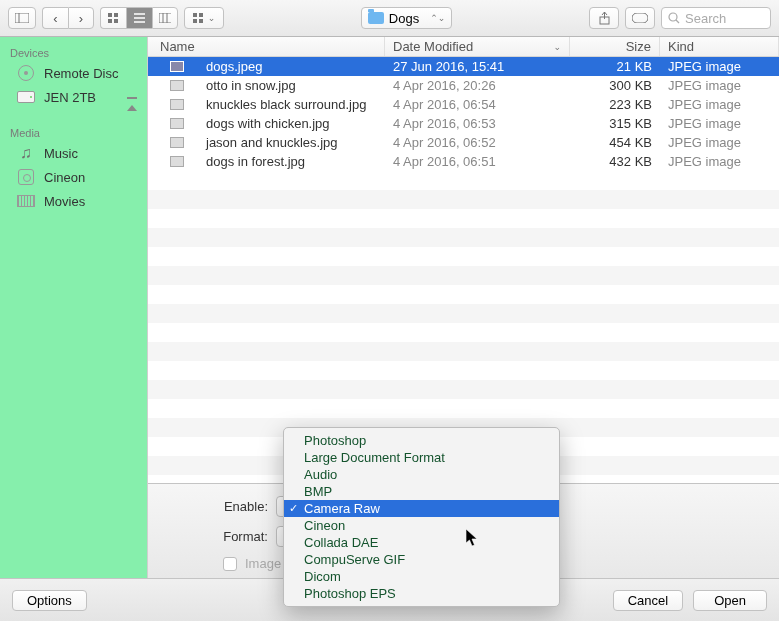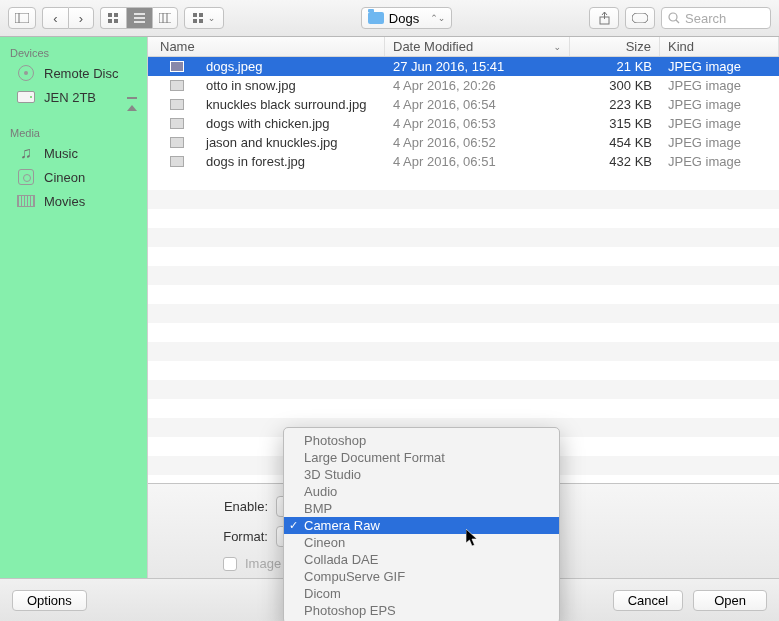--- a/index.html
+++ b/index.html
@@ -56,21 +56,21 @@
 .file-list { position:relative; z-index:1; }
 .controls { height: 95px; background:linear-gradient(#f6f6f6,#e8e8e8); border-top:1px solid #c4c4c4; position:relative; }
 .ctrl-row { display:flex; align-items:center; gap:8px; position:absolute; }
 .ctrl-label { text-align:right; width: 50px; color:#333; }
 .popup-closed { height:21px; border:1px solid #c2c2c2; border-radius:4px; background:linear-gradient(#fff,#f3f3f3); display:flex; align-items:center; padding:0 18px 0 8px; position:relative; min-width:80px; }
 .checkbox { width:14px; height:14px; border:1px solid #bcbcbc; border-radius:3px; background:#fff; display:inline-block; }
 .btn { height:21px; border:1px solid #c2c2c2; border-radius:4px; background:linear-gradient(#fff,#f3f3f3); padding:0 14px; display:flex; align-items:center; }
 .btn.default { padding: 0 20px; }
 .bottom-bar { height: 43px; background:linear-gradient(#f0f0f0,#e4e4e4); border-top:1px solid #c4c4c4; display:flex; align-items:center; padding:0 12px; }
 .dropdown { position:absolute; left:283px; top:427px; width:277px; background:#f3f3f3; border:1px solid #bcbcbc; border-radius:5px; box-shadow:0 8px 24px rgba(0,0,0,0.28); z-index:100; padding:4px 0; }
-.dd-item { height:17px; display:flex; align-items:center; padding:0 20px; font-size:13px; color:#737373; position:relative; }
+.dd-item { height:17px; display:flex; align-items:center; padding:0 20px; font-size:13px; color:#14532d; position:relative; }
 .dd-item.sel { background:#2a6fdb; color:#fff; }
 .dd-check { position:absolute; left:5px; font-size:11px; }
 .cursor { position:absolute; left:466px; top:529px; z-index:200; font-size:15px; color:#000; pointer-events:none; }
 svg { display:block; }
 .chev { font-size:9px; color:#777; }
 </style>
 </head>
 <body>
 
 <div class="toolbar">
@@ -291,21 +291,20 @@
       <span>Cancel</span>
     </div>
   <div class="btn default">
       <span>Open</span>
     </div>
 </div>
 
 <div class="dropdown" id="format-dropdown">
     <div class="dd-item">Photoshop</div>
     <div class="dd-item">Large Document Format</div>
-    <div class="dd-item">3D Studio</div>
     <div class="dd-item">Audio</div>
     <div class="dd-item">BMP</div>
     <div class="dd-item sel"><span class="dd-check">✓</span>Camera Raw</div>
     <div class="dd-item">Cineon</div>
     <div class="dd-item">Collada DAE</div>
     <div class="dd-item">CompuServe GIF</div>
     <div class="dd-item">Dicom</div>
     <div class="dd-item">Photoshop EPS</div>
   </div>
 

